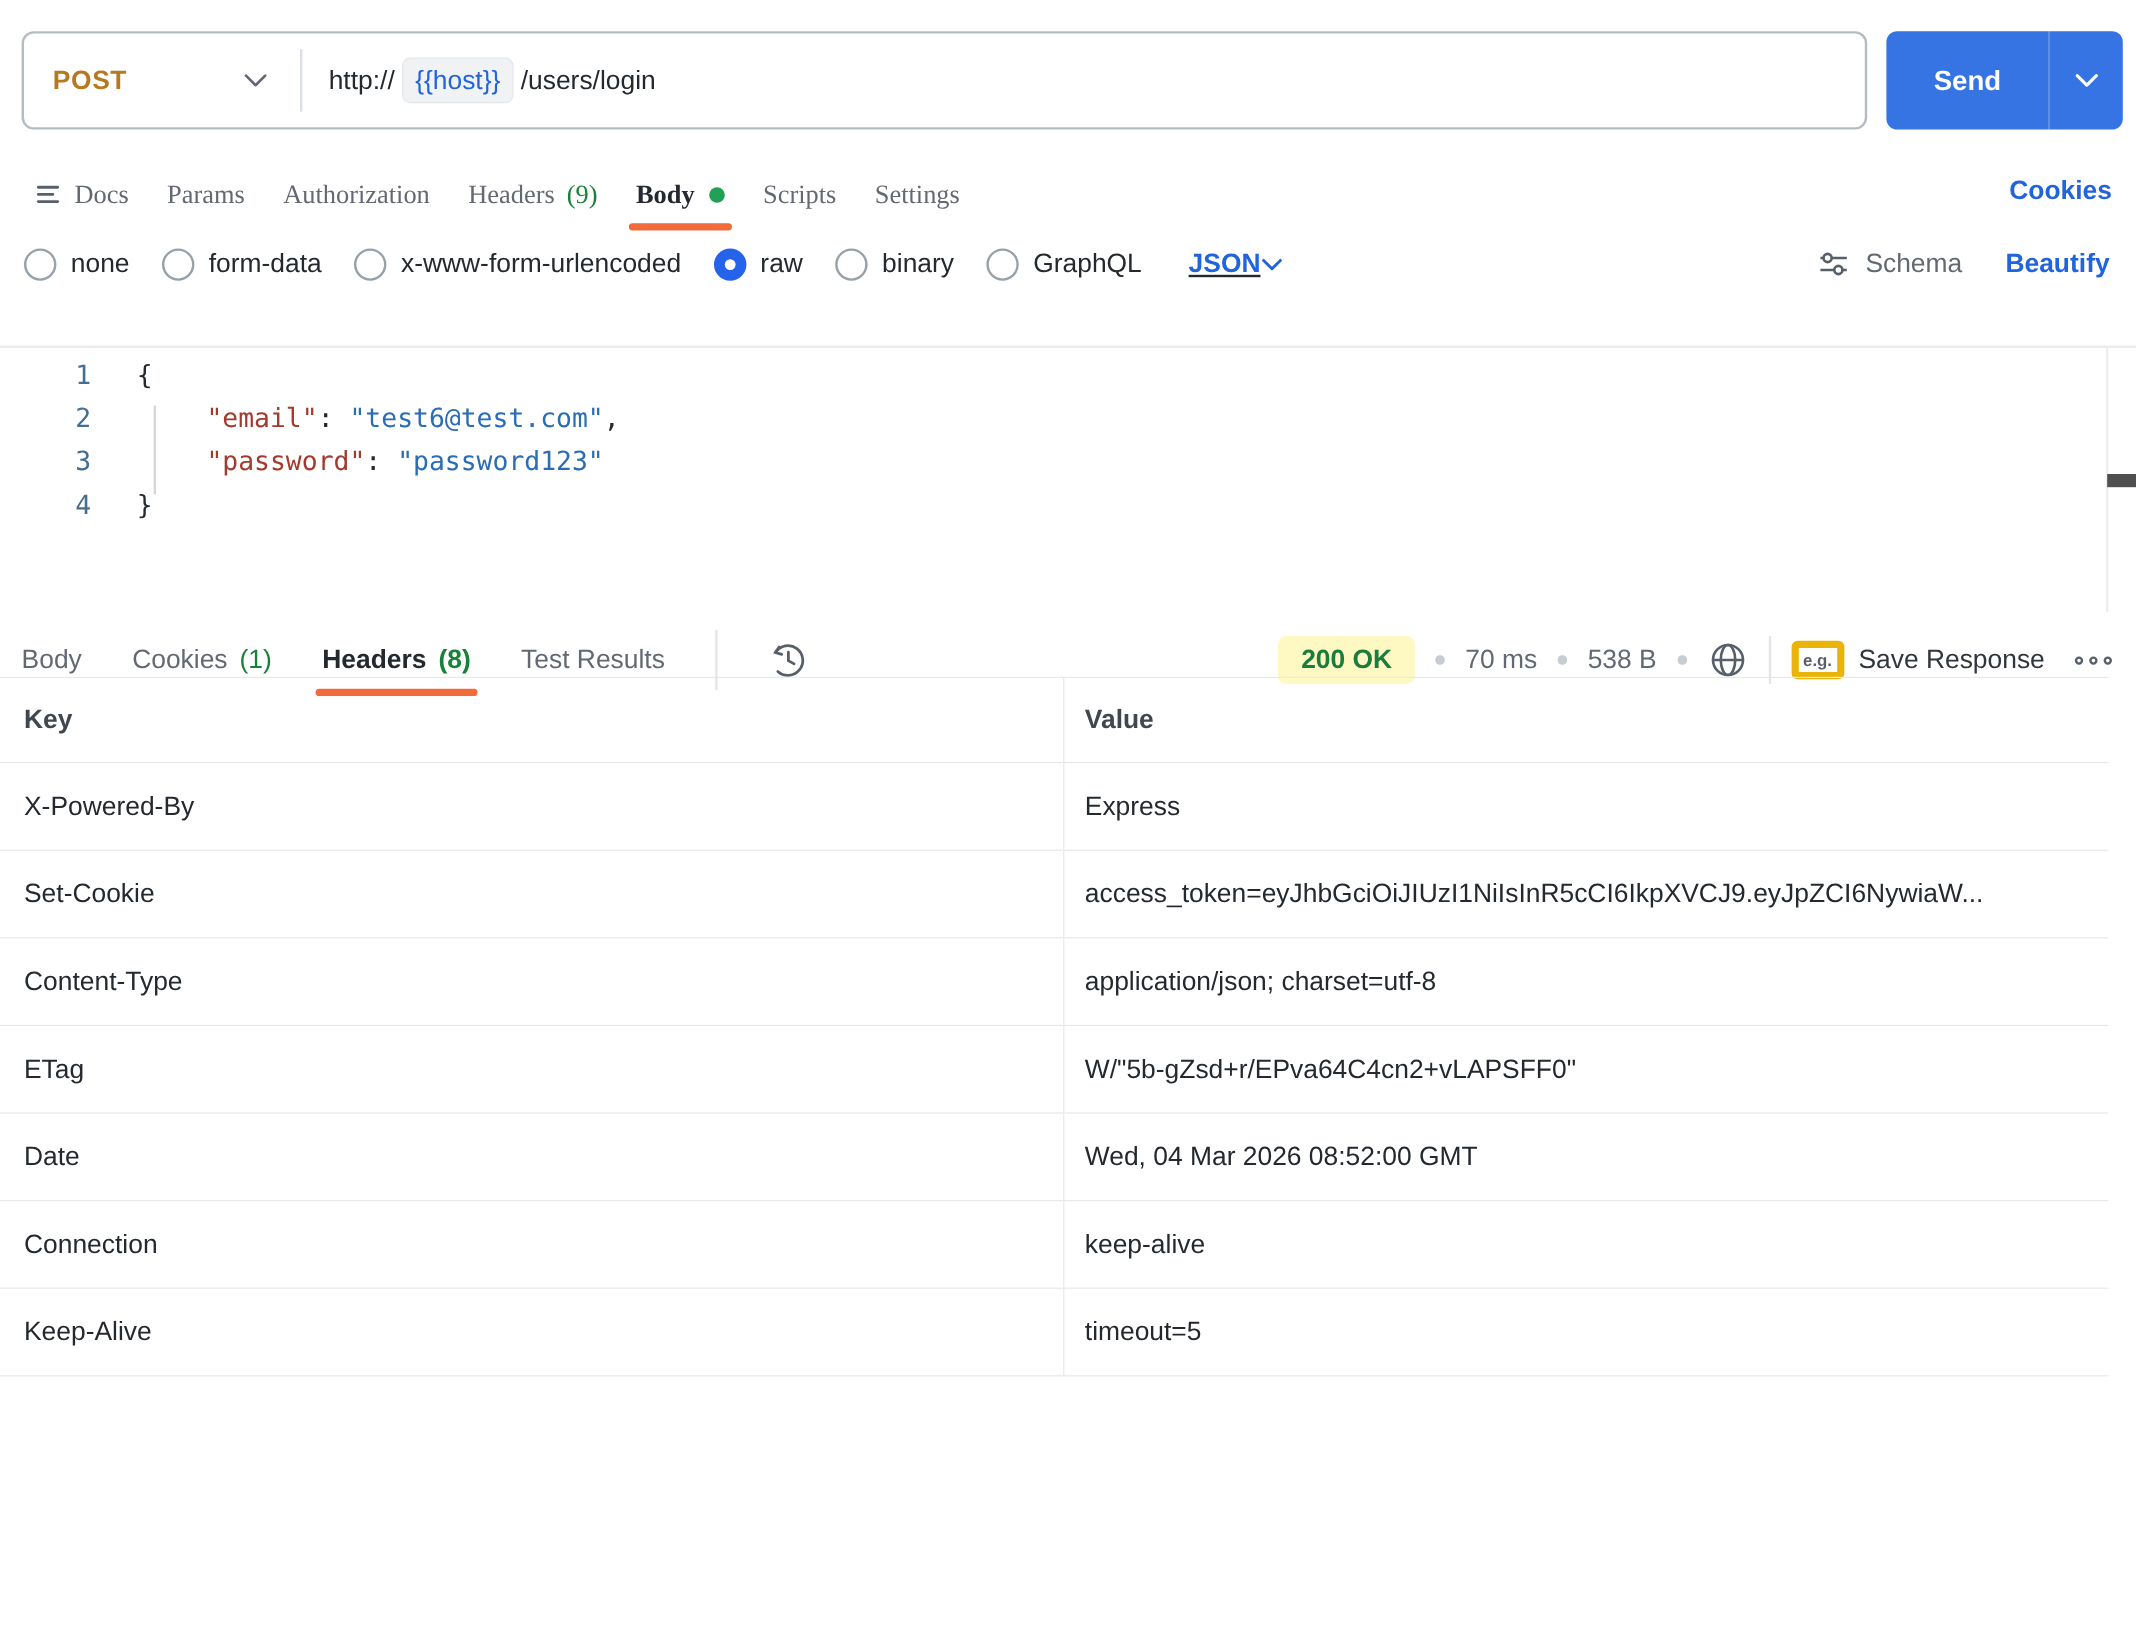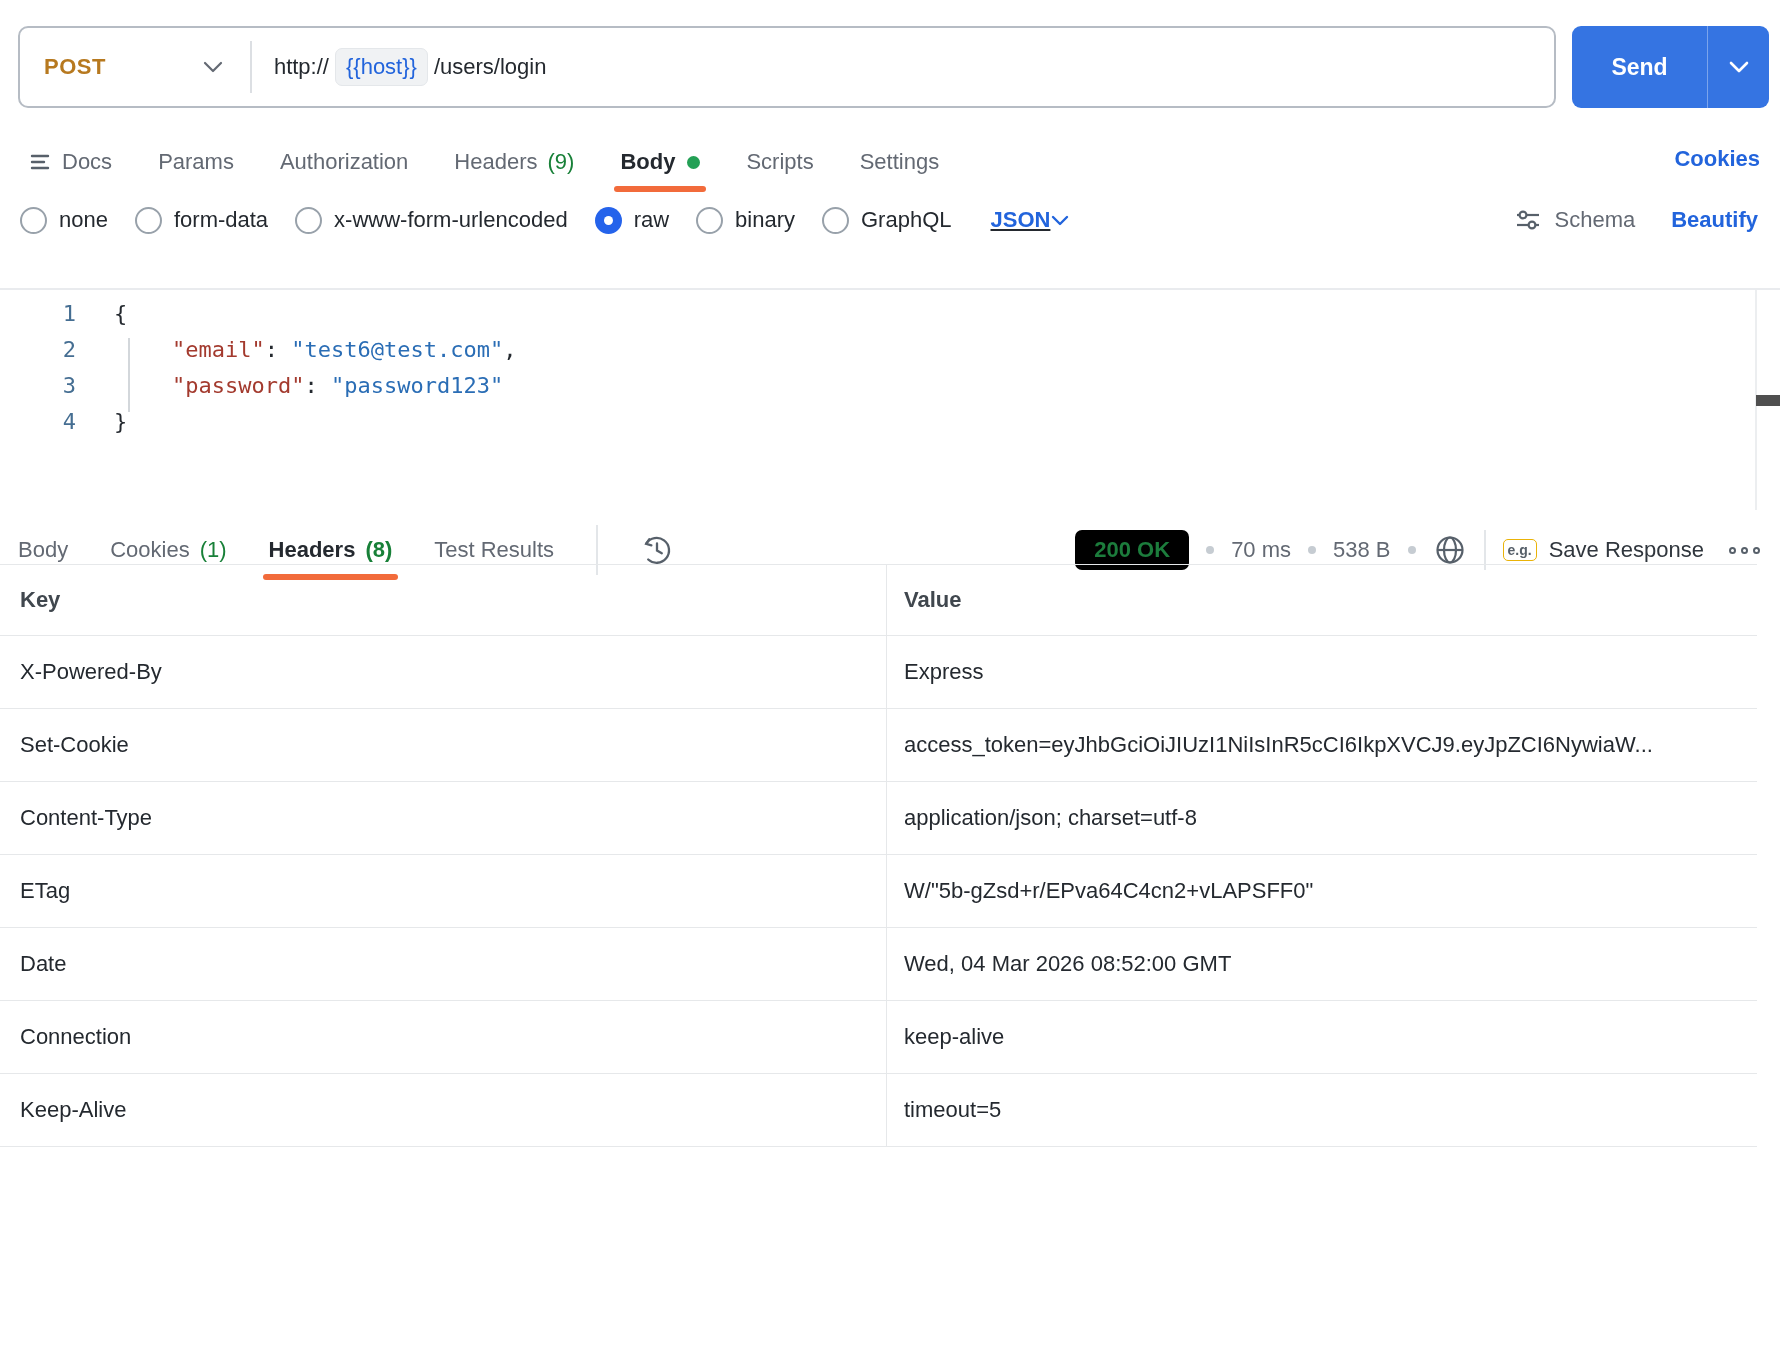--- a/index.html
+++ b/index.html
@@ -16,21 +16,21 @@
   .vdiv { width:2px; height:52px; background:#dcdfe3; margin:0 0 0 26px; }
   .url-text { display:flex; align-items:center; margin-left:22px; font-size:22px; color:#24292f; }
   .host-chip { margin:0 6px; padding:5px 10px; background:#f0f2f4; border:1px solid #e4e7ea; border-radius:7px; color:#2264dc; }
   .send-btn { position:absolute; left:1572px; top:26px; width:197px; height:82px; background:#3574e2;
     border-radius:9px; display:flex; align-items:stretch; cursor:pointer; }
   .send-main { flex:1; display:flex; align-items:center; justify-content:center;
     color:#fff; font-size:23px; font-weight:700; }
   .send-caret { width:62px; display:flex; align-items:center; justify-content:center; border-left:1px solid rgba(255,255,255,.35); }
 
   
-  .req-tabs { position:absolute; left:28px; top:132px; height:60px; display:flex; align-items:center; gap:46px; }
+  .req-tabs { position:absolute; left:28px; top:132px; height:60px; display:flex; align-items:center; gap:32px;font-family:Liberation Serif, serif; }
   .tab { position:relative; height:100%; display:flex; align-items:center; gap:10px;
     font-size:22px; color:#636973; cursor:pointer; white-space:nowrap; }
   .tab .count { color:#188038; }
   .tab.active { color:#24292f; font-weight:600; }
   .tab .dot { width:13px; height:13px; border-radius:50%; background:#23a055; margin-left:2px; }
   .tab .underline { position:absolute; left:-6px; right:-6px; bottom:0; height:6px; background:#f26b3b; border-radius:3px; }
   .cookies-link { position:absolute; right:20px; top:146px; font-size:22px; font-weight:700; color:#2264dc; cursor:pointer; }
 
   
   .options-row { position:absolute; left:20px; top:196px; height:48px; display:flex; align-items:center; gap:27px; }
@@ -59,26 +59,26 @@
   .tok-s { color:#2a6db5; }
   .indent-guide { position:absolute; left:128px; top:48px; height:74px; width:0; border-left:2px solid #d3d7db; }
   .editor-gutter { position:absolute; right:0; top:0; width:25px; height:220px; border-left:2px solid #eceef0; }
   .editor-thumb { position:absolute; right:0; top:105px; width:24px; height:11px; background:#4f4f4f; }
 
   
   .resp-bar { position:absolute; left:18px; top:520px; height:60px; display:flex; align-items:center; gap:42px; }
   .resp-divider { width:2px; height:50px; background:#e3e6e9; }
   .icon-btn { display:flex; align-items:center; cursor:pointer; }
   .resp-right { position:absolute; right:20px; top:520px; height:60px; display:flex; align-items:center; gap:17px; }
-  .status-pill { background:#000000; color:#1c7c3c; font-size:22px; font-weight:600;
+  .status-pill { background:#fef9c3; color:#1c7c3c; font-size:22px; font-weight:600;
     border-radius:7px; padding:7px 19px; }
   .sep-dot { width:8px; height:8px; border-radius:50%; background:#c6ccd2; }
   .meta-text { font-size:22px; color:#636973; }
   .save-resp { display:flex; align-items:center; gap:12px; cursor:pointer; }
-  .eg-box { border:1px solid #eab308; border-radius:5px; color:#57606a; font-size:14px; font-weight:600;
+  .eg-box { border:6px solid #eab308; border-radius:5px; color:#57606a; font-size:14px; font-weight:600;
     padding:3px 4px; line-height:1; }
   .save-label { font-size:22px; color:#30363d; }
   .more-dots { display:flex; gap:5px; margin-left:8px; cursor:pointer; }
   .more-dots i { width:7px; height:7px; border-radius:50%; border:2px solid #57606a; display:block; }
 
   
   .htable { position:absolute; left:0; top:564px; width:1757px; }
   .trow { display:flex; border-bottom:1.5px solid #e6e8ea; height:73px; align-items:center; }
   .trow.thead { border-top:1.5px solid #e6e8ea; height:72px; }
   .tcell { font-size:22px; color:#24292f; overflow:hidden; white-space:nowrap; }

